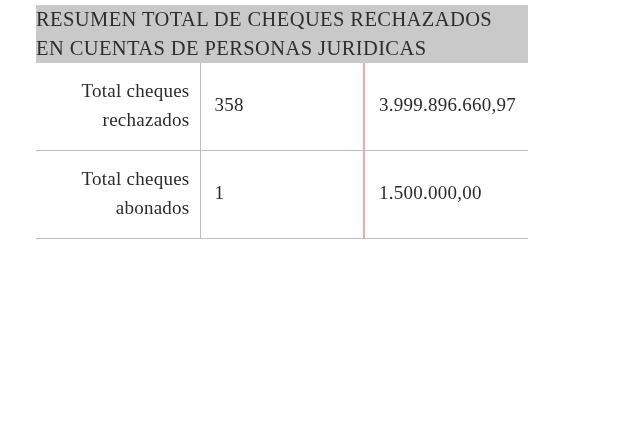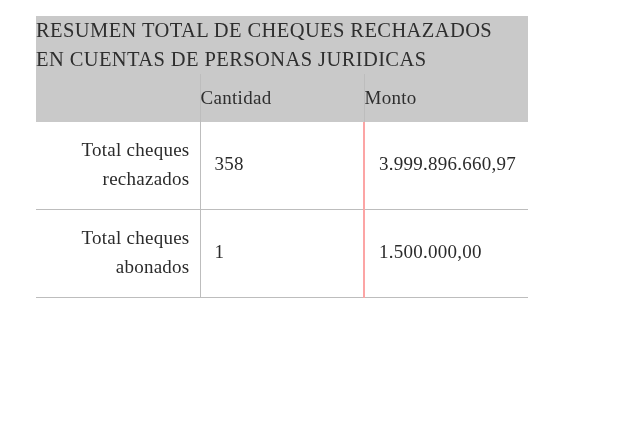--- a/index.html
+++ b/index.html
@@ -15,21 +15,21 @@
   }
   .page {
     position: relative;
     width: 633px;
     height: 427px;
     background: #ffffff;
   }
   .table-wrap {
     position: absolute;
     left: 36px;
-    top: 16px;
+    top: 5px;
     width: 492px;
   }
   table.summary {
     width: 492px;
     border-collapse: collapse;
     table-layout: fixed;
   }
   table.summary td {
     vertical-align: middle;
     padding: 0;
@@ -109,25 +109,20 @@
 <div class="page">
   <div class="table-wrap">
     <table class="summary">
       <tbody>
         <tr>
           <td class="title-cell" colspan="3">
             <span class="title-line">RESUMEN TOTAL DE CHEQUES RECHAZADOS</span>
             <span class="title-line">EN CUENTAS DE PERSONAS JURIDICAS</span>
           </td>
         </tr>
-        <tr>
-          <td class="hdr col-label blank"></td>
-          <td class="hdr col-qty">Cantidad</td>
-          <td class="hdr col-amt">Monto</td>
-        </tr>
 
         <tr class="data-row">
           <td class="cell-label col-label">
             <span class="row-text">
               <span class="ln">Total cheques</span>
               <span class="ln">rechazados</span>
             </span>
           </td>
           <td class="cell-qty col-qty">358</td>
           <td class="cell-amt col-amt">3.999.896.660,97</td>

